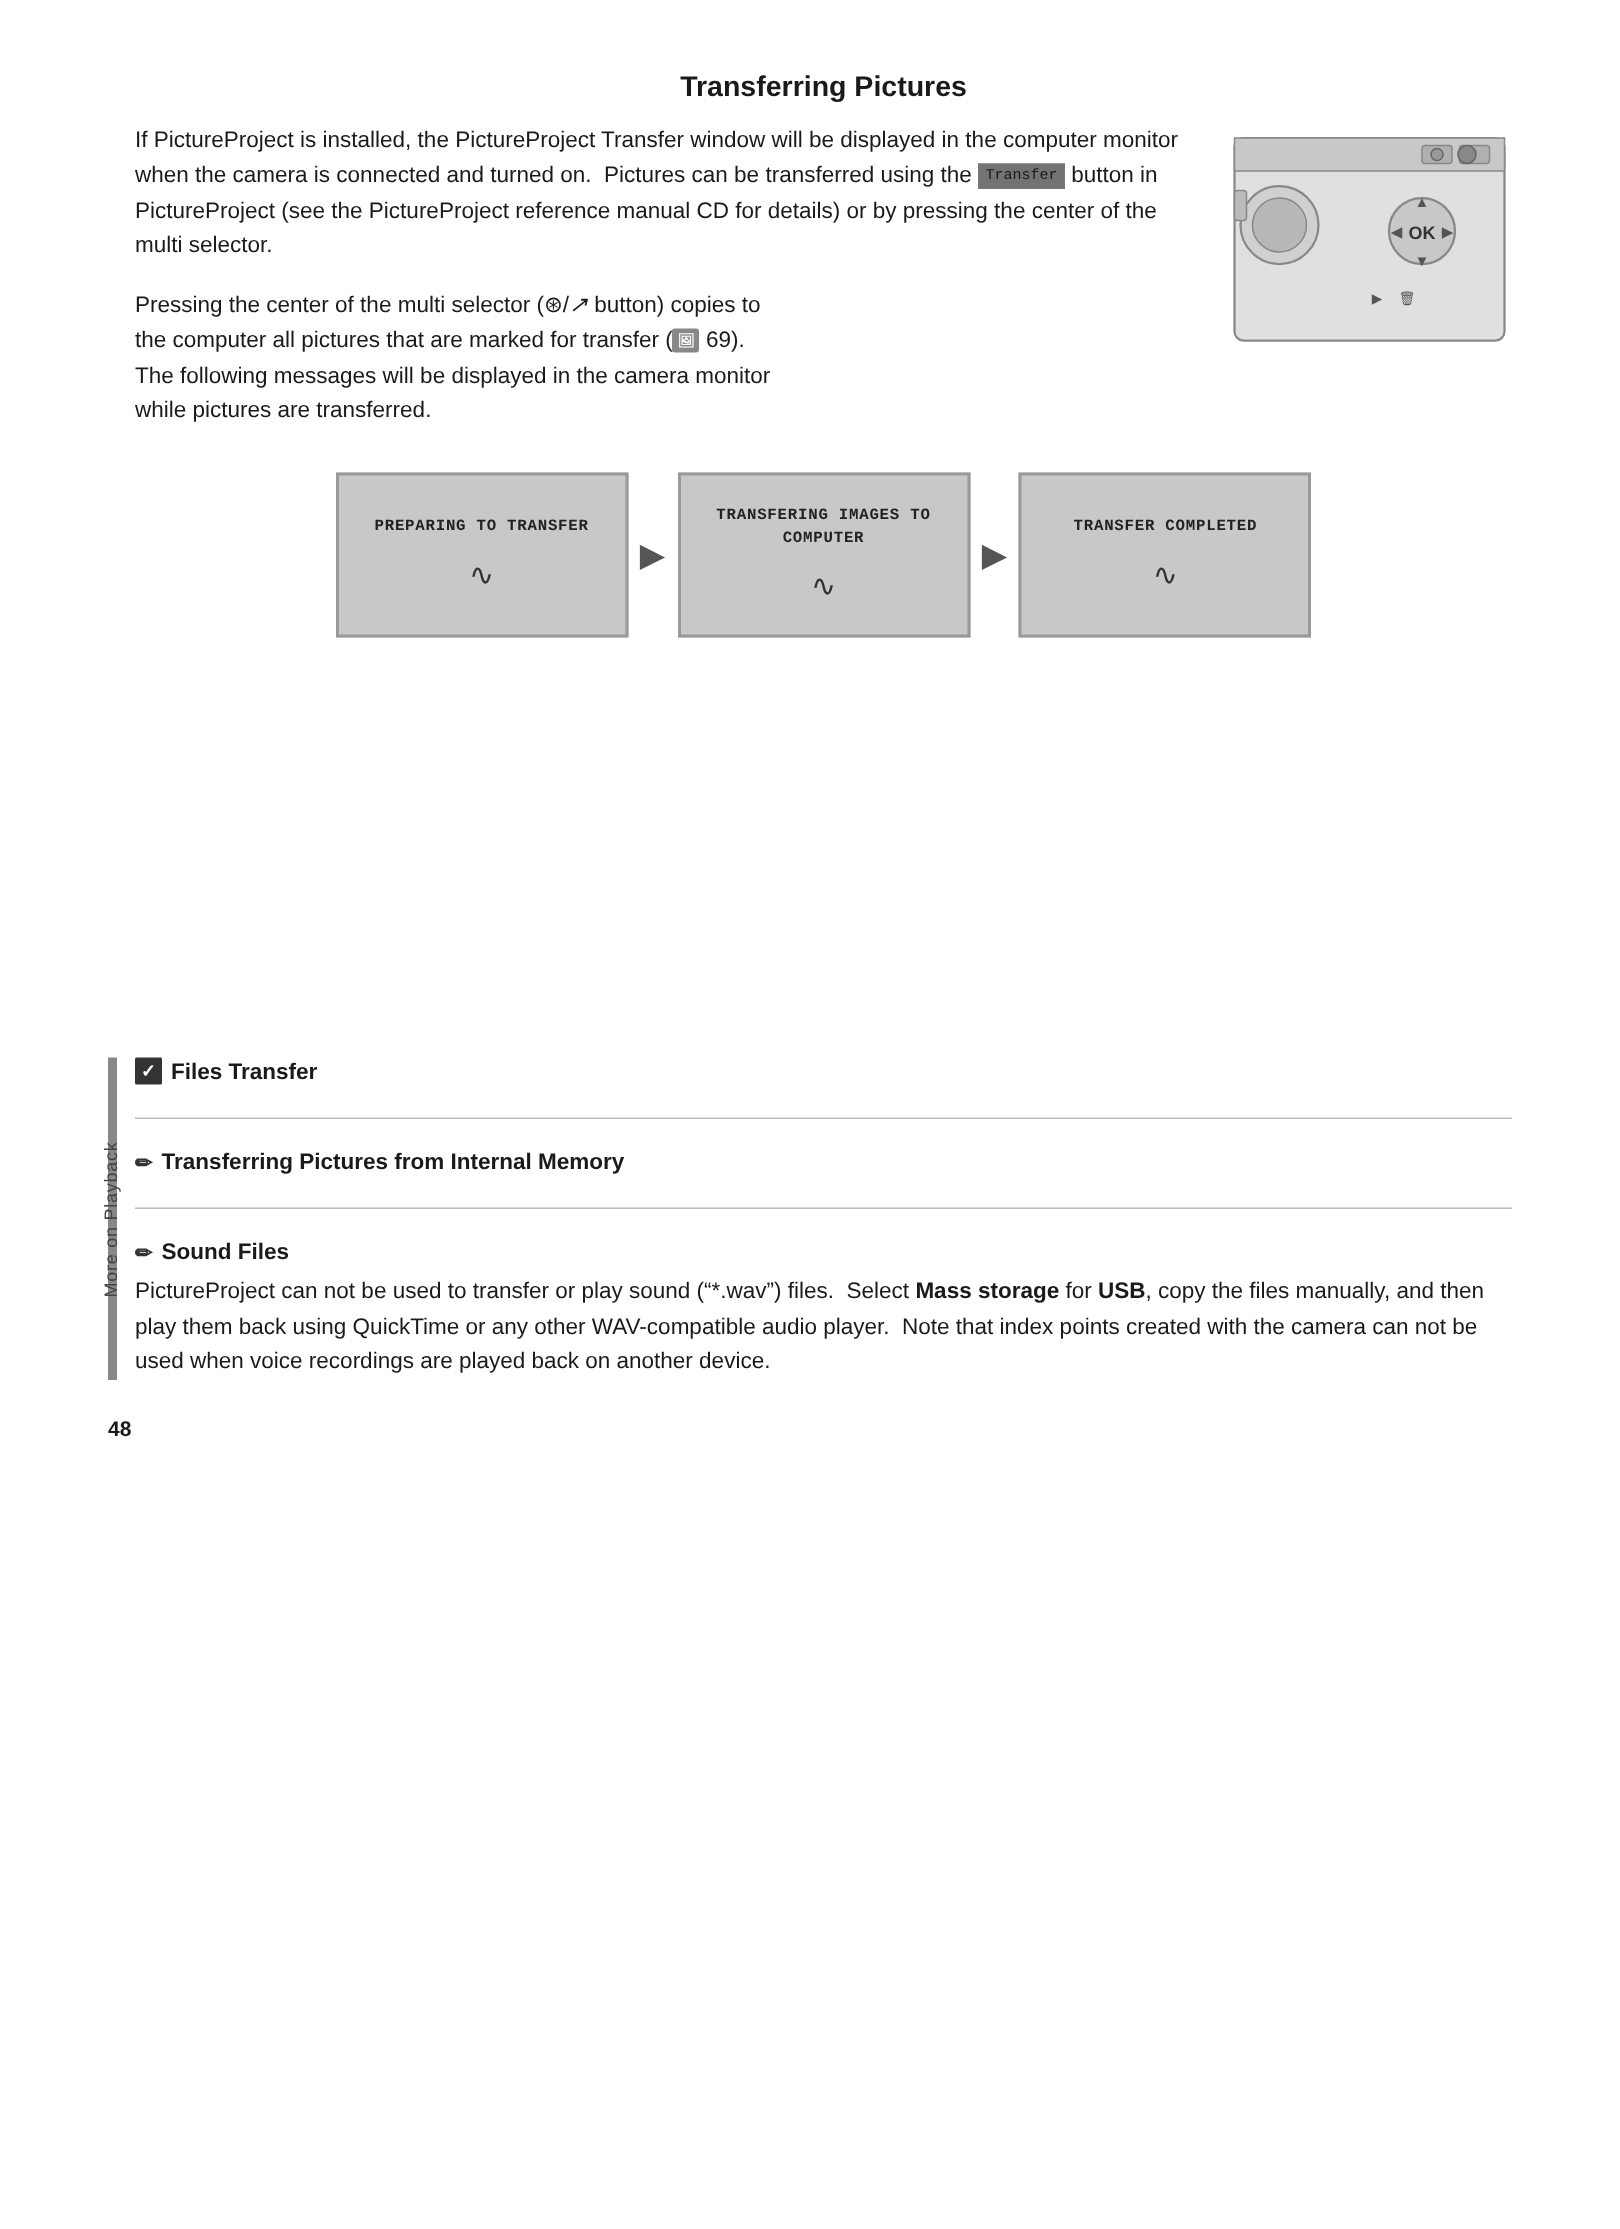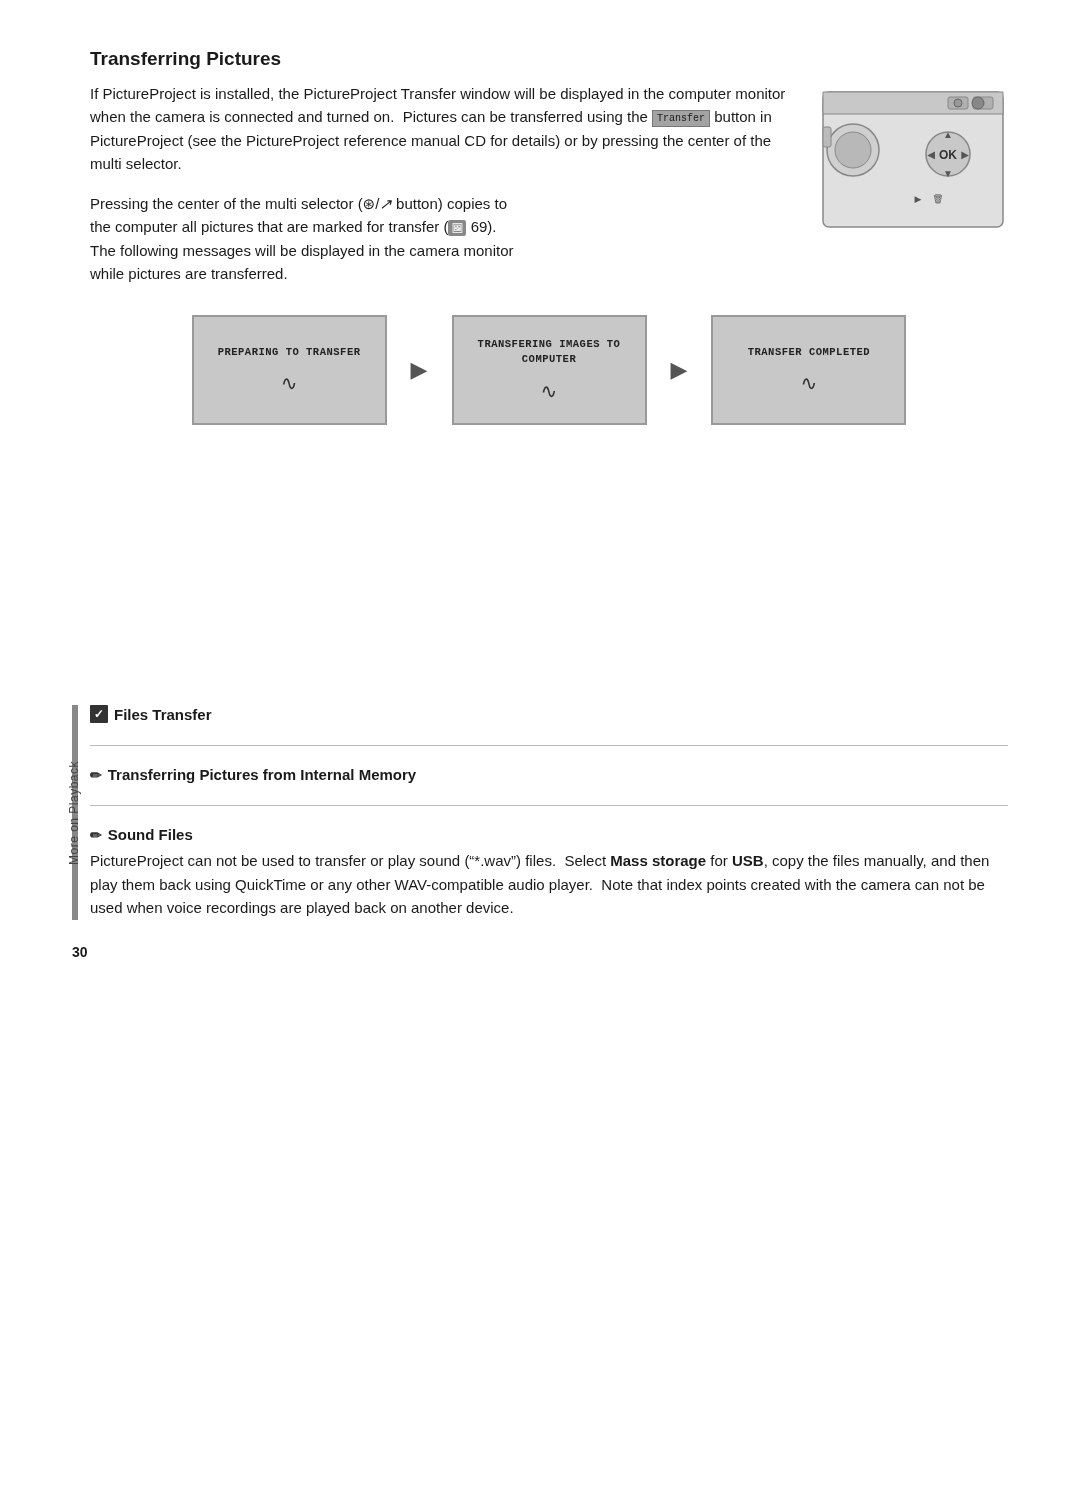--- a/index.html
+++ b/index.html
@@ -17,20 +17,21 @@
     .page-container {
       padding: 48px 72px 48px 90px;
       position: relative;
     }
 
     
     .section-title {
       font-size: 19px;
       font-weight: bold;
       margin-bottom: 12px;
+      text-align: center;
     }
 
     
     .intro-block {
       margin-bottom: 20px;
       overflow: hidden;
     }
 
     .intro-text-left {
       float: left;
@@ -58,21 +59,21 @@
       width: 190px;
       height: 155px;
     }
 
     
     .transfer-steps {
       clear: both;
       display: flex;
       align-items: center;
       justify-content: center;
-      gap: 16px;
+      gap: 0;
       margin: 30px 0 40px 0;
     }
 
     .lcd-screen {
       width: 195px;
       height: 110px;
       background: #c8c8c8;
       border: 2px solid #999;
       display: flex;
       flex-direction: column;
@@ -184,21 +185,21 @@
       border-top: 1px solid #bbb;
       margin: 20px 0;
     }
 
     
     .inline-icon-transfer {
       display: inline-block;
       border: 1px solid #777;
       padding: 0 4px;
       font-size: 10px;
-      background: #a3a3a3;
+      background: #737373;
       font-family: 'Courier New', monospace;
       vertical-align: middle;
     }
 
     
     .inline-icon-thumb {
       display: inline-block;
       width: 18px;
       height: 16px;
       background: #888;
@@ -328,15 +329,15 @@
         <span class="pencil-icon">✏</span>
         <span>Sound Files</span>
       </div>
       <p class="note-body">
         PictureProject can not be used to transfer or play sound (“*.wav”) files.&nbsp; Select <strong>Mass storage</strong> for <strong>USB</strong>, copy the files manually, and then play them back using QuickTime or any other WAV-compatible audio player.&nbsp; Note that index points created with the camera can not be used when voice recordings are played back on another device.
       </p>
     </div>
 
   </div>
 
-  <div class="page-number">30</div>
+  <div class="page-number">48</div>
 
 </div>
 
 </body></html>

